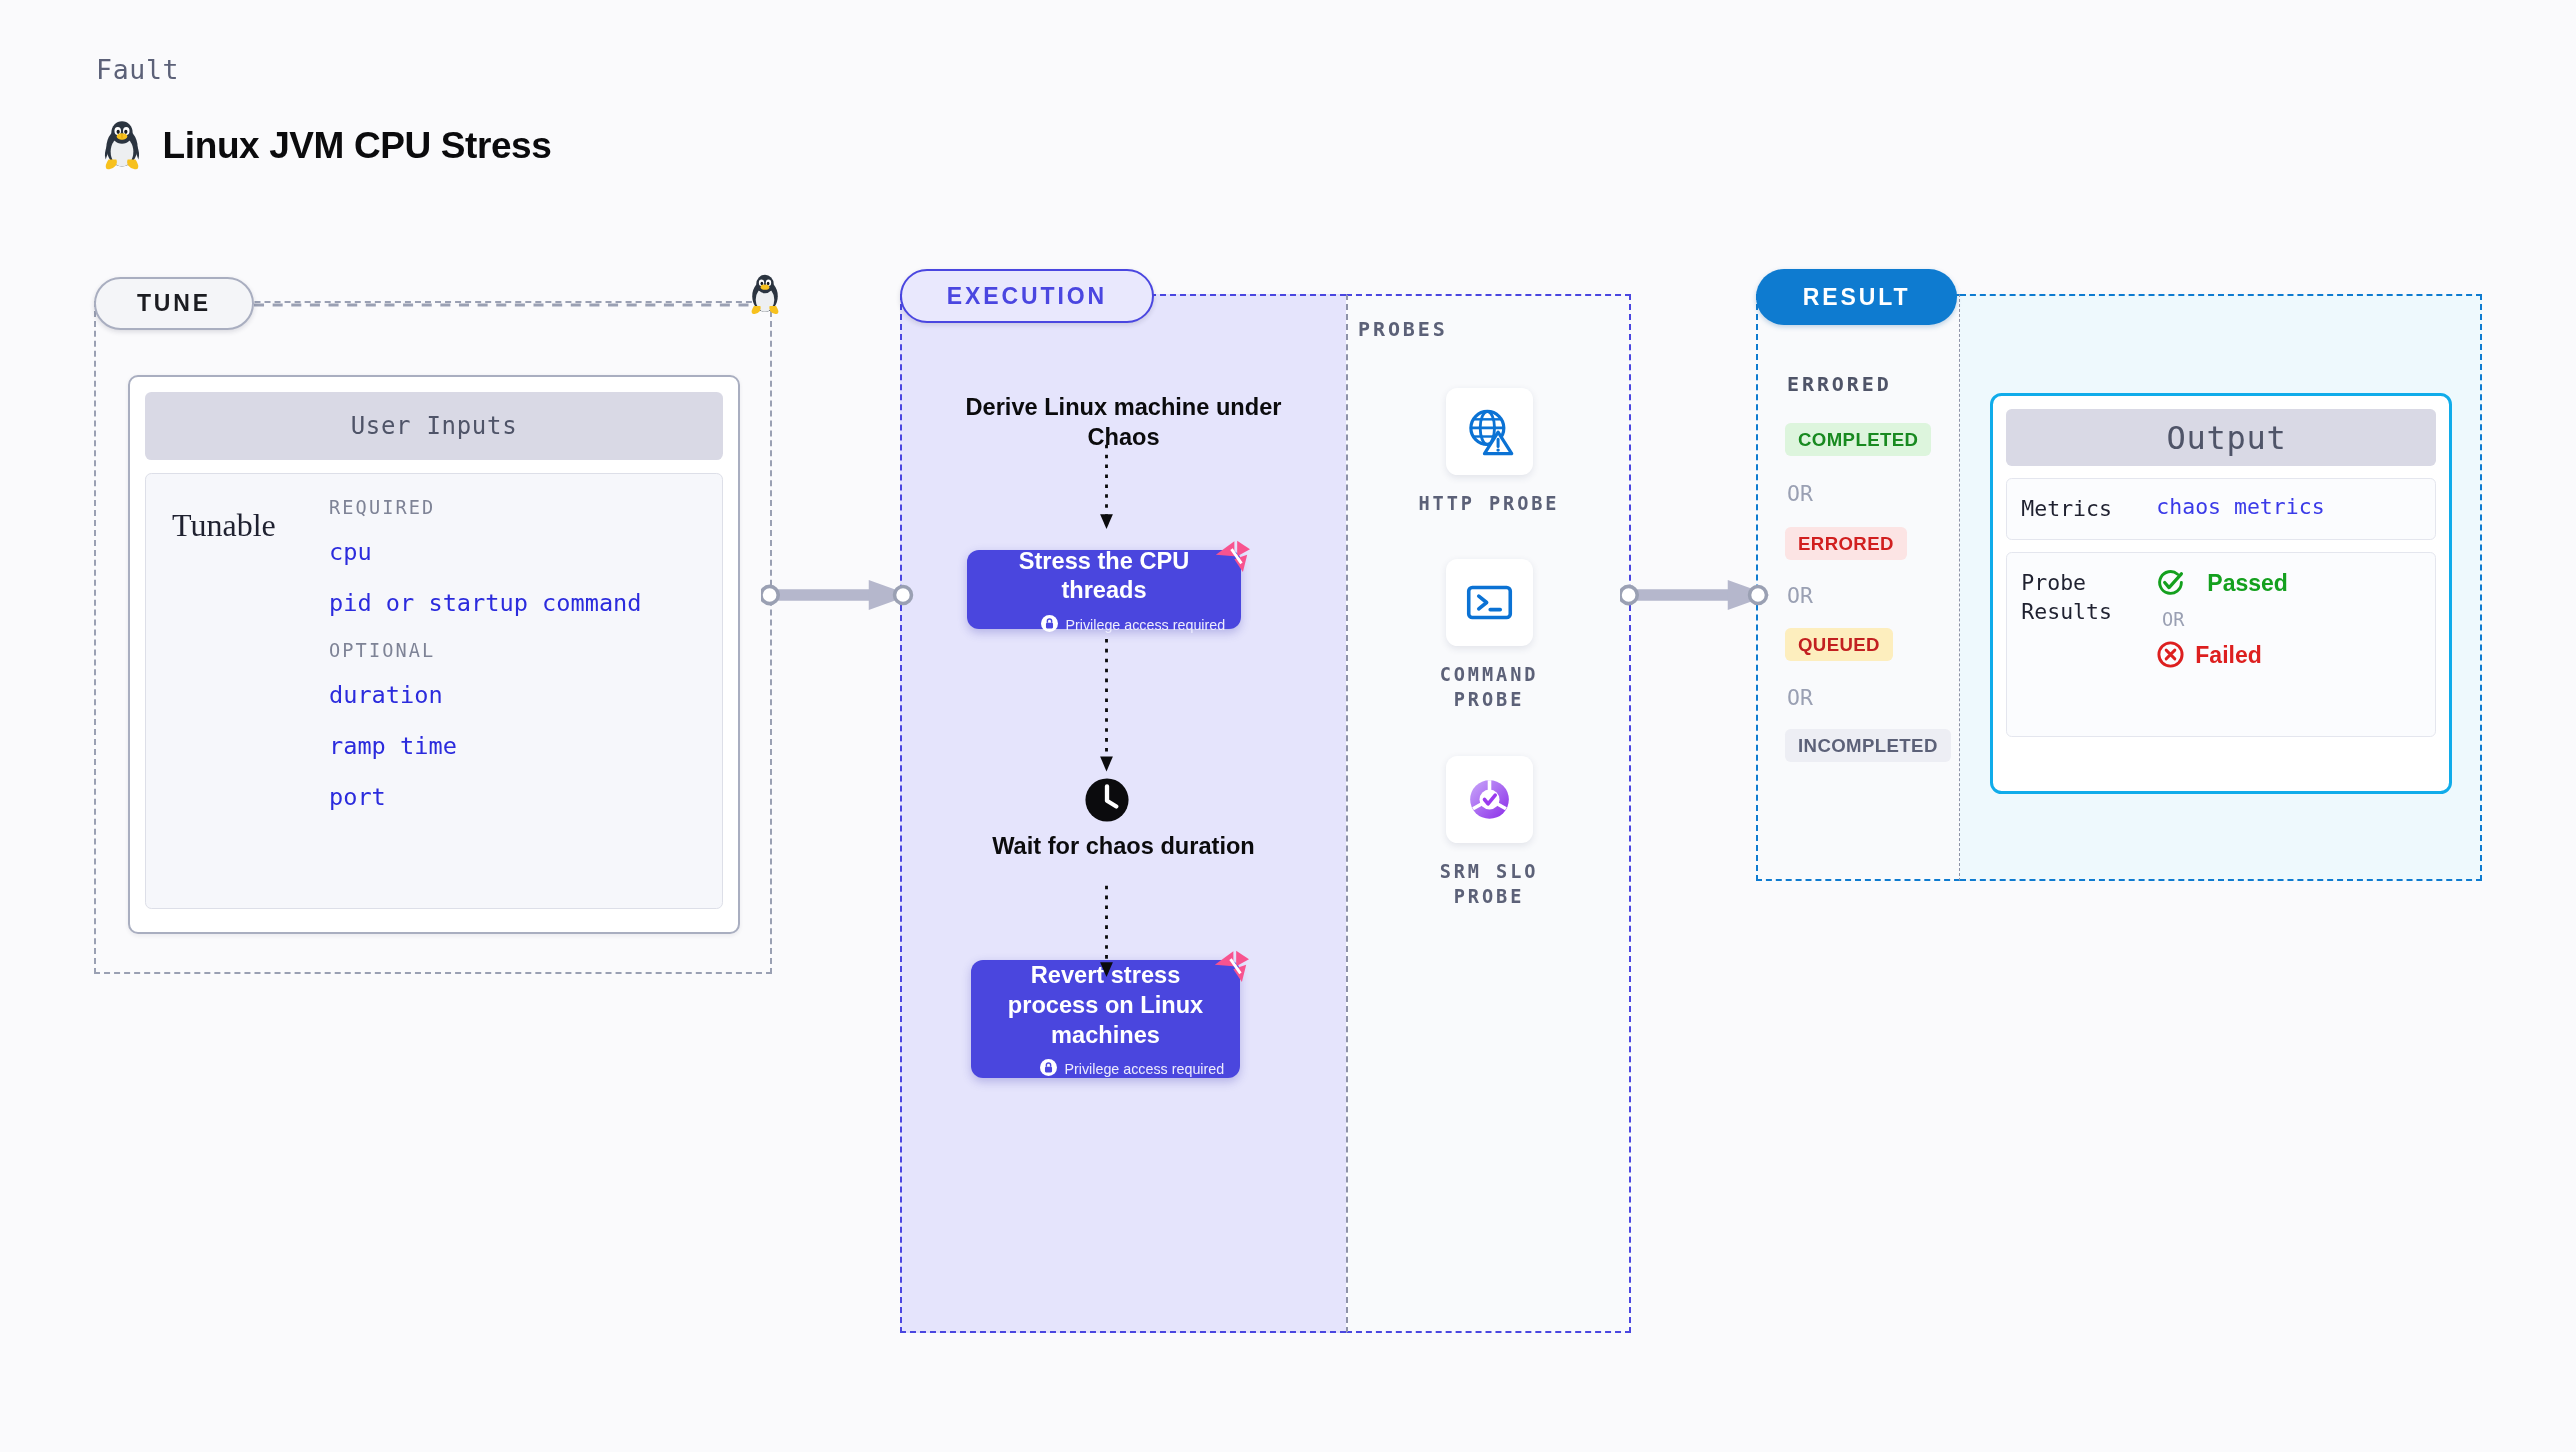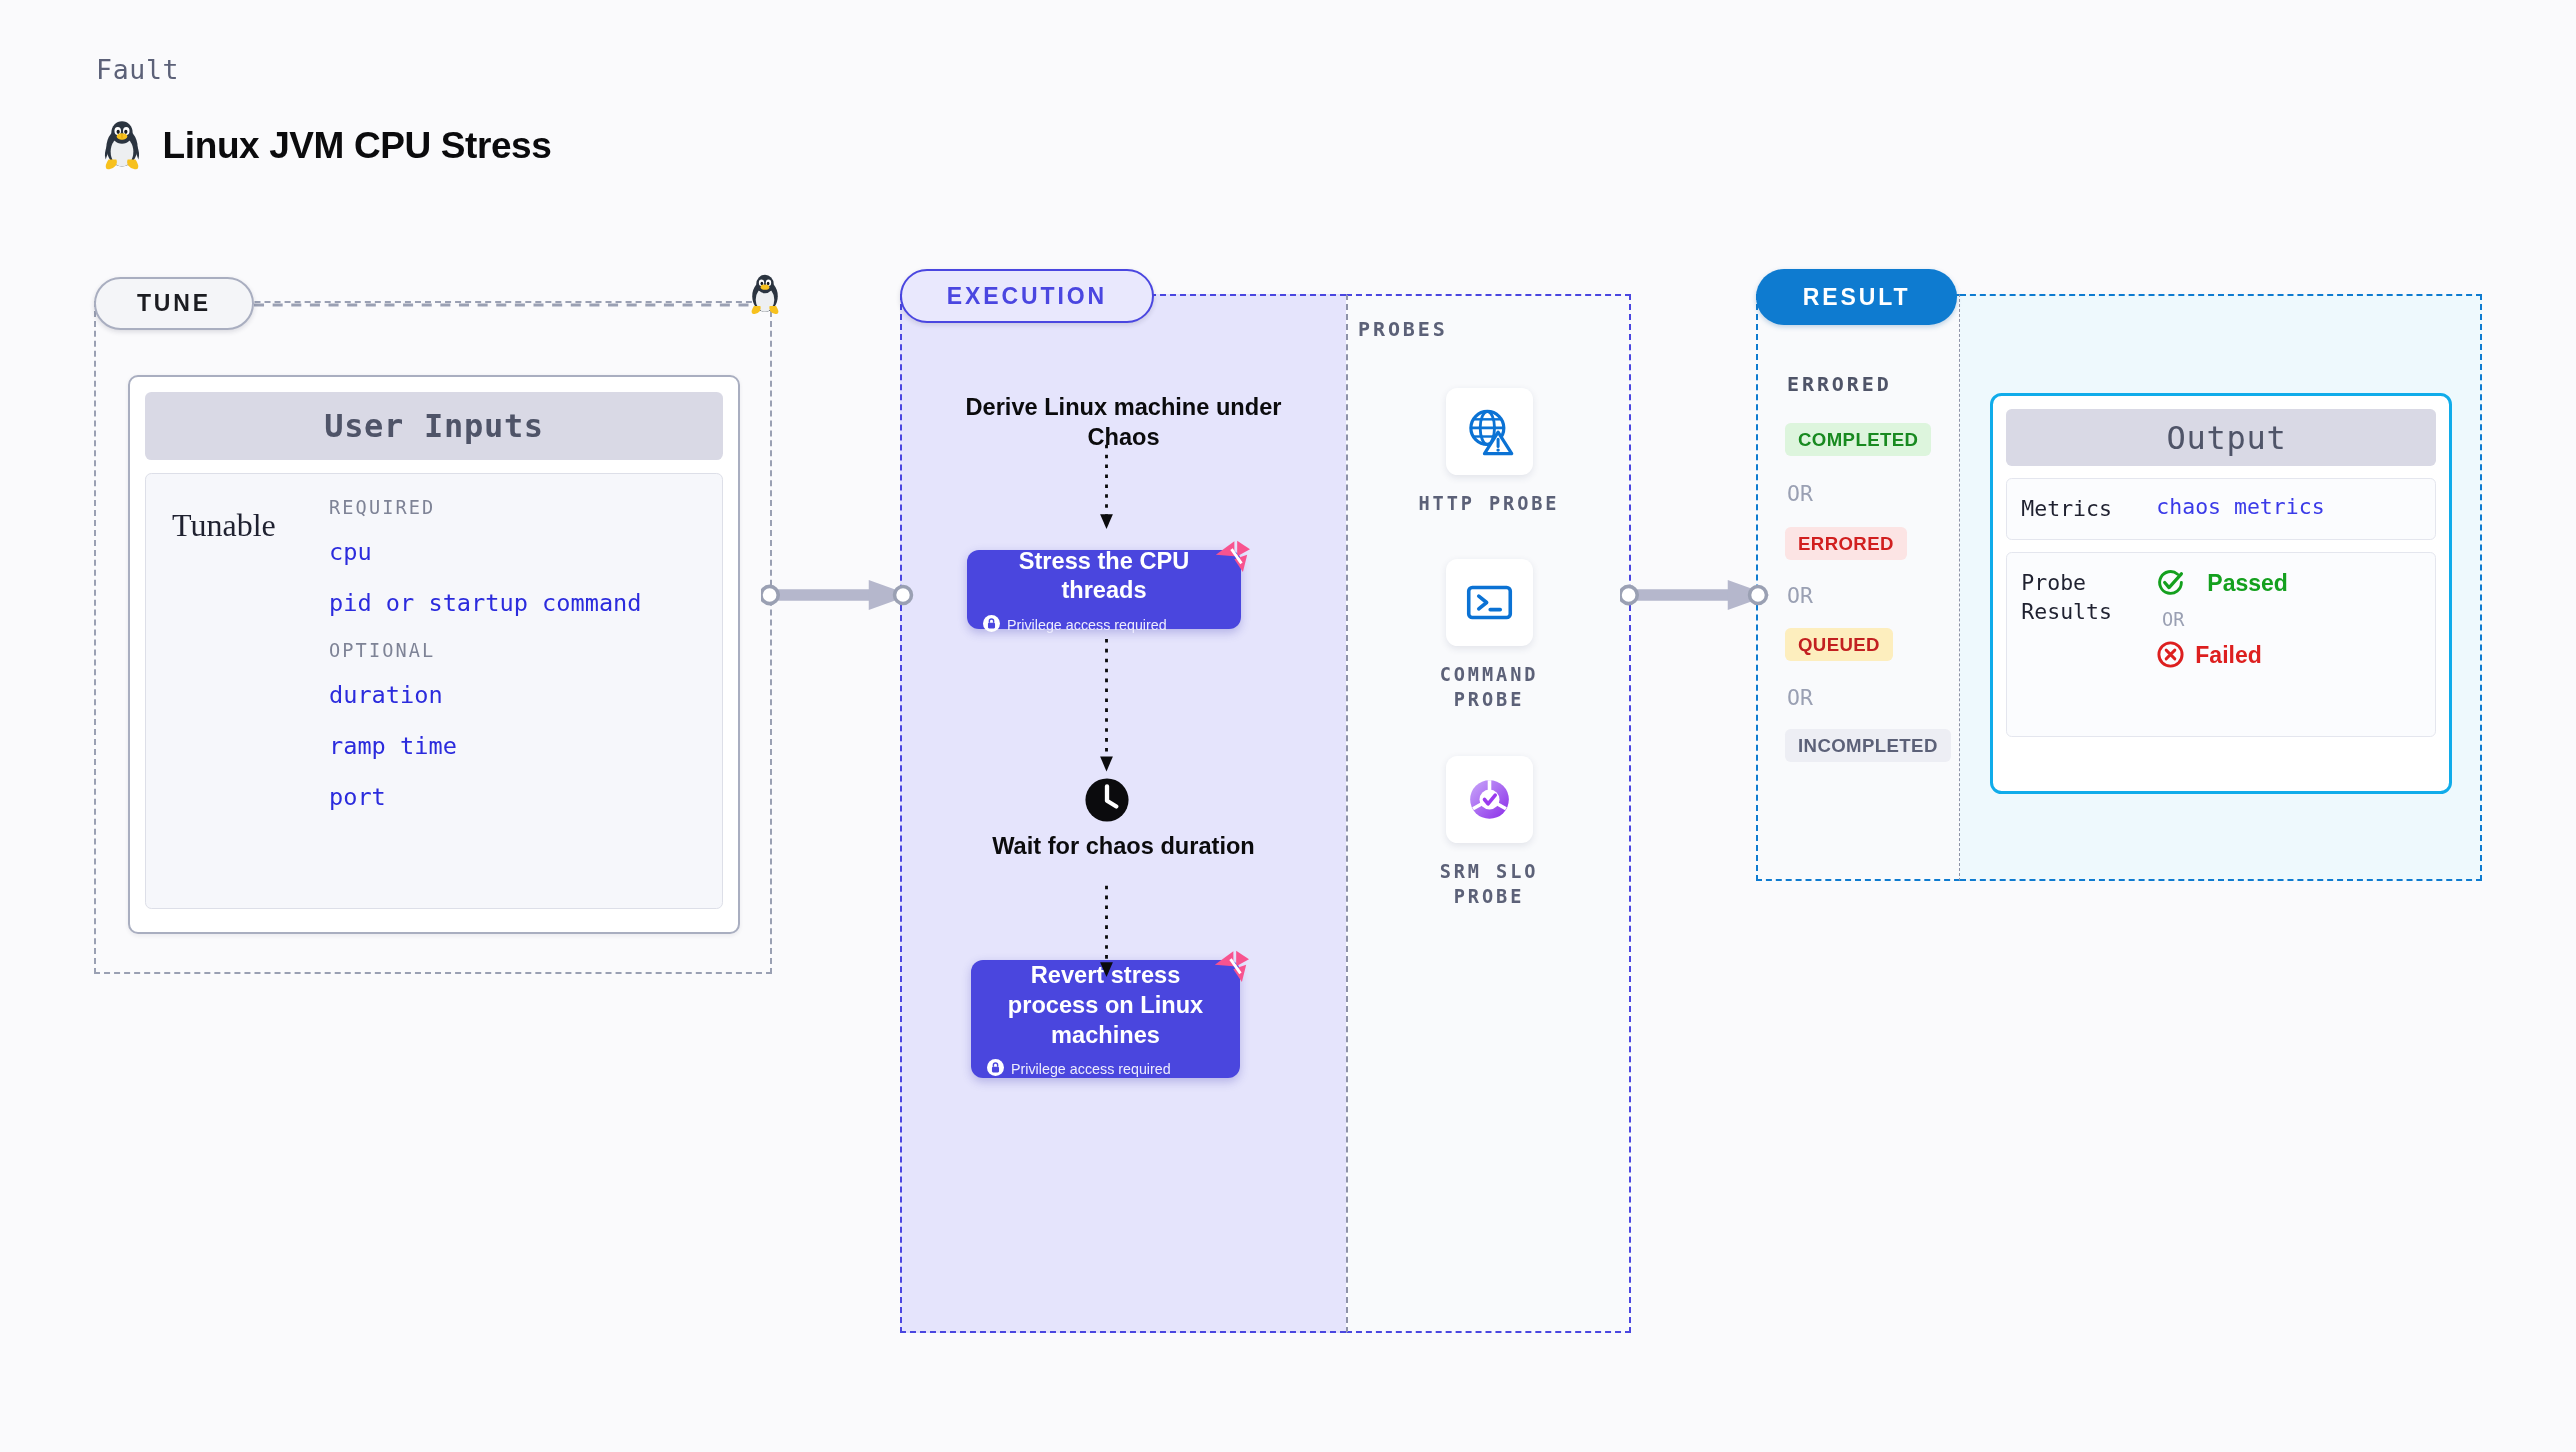--- a/index.html
+++ b/index.html
@@ -84,21 +84,21 @@
   .tune-card {
     position: absolute; left: 128px; top: 375px; width: 612px; height: 559px;
     background: #FFFFFF; border: 2.1px solid #A9AEC0; border-radius: 10px;
     box-shadow: 0 1.4px 4.3px rgba(30,35,60,.07);
     padding: 15px;
   }
   .tune-head {
     height: 68px; background: #D9D9E5; border-radius: 6.4px;
     display: flex; align-items: center; justify-content: center;
     font-family: "DejaVu Sans Mono", monospace;
-    font-size: 32px; font-weight: 700; color: #4F5468; letter-spacing: 0.7px;
+    font-size: 24px; font-weight: 400; color: #4F5468; letter-spacing: 0.7px;
   }
   .tune-body {
     margin-top: 13px; height: 436px;
     background: #F6F7FB; border: 1.4px solid #DDDFE8; border-radius: 6.4px;
     display: flex; padding: 23px 0 0 0;
   }
   .tunable-label {
     font-family: Liberation Serif, serif;
     font-size: 32px; color: #1F2130;
     width: 183px; padding-left: 26px; padding-top: 10px;
@@ -120,21 +120,21 @@
 
   
   .flow-text {
     position: absolute; text-align: center;
     font-family: "Liberation Sans", sans-serif;
     font-size: 23.6px; font-weight: 700; color: #0B0B0D; line-height: 1.28;
   }
   .step-box {
     position: absolute; background: #4A46DE; border-radius: 12px;
     box-shadow: 0 3.6px 9.3px rgba(60,56,180,.28);
-    display: flex; flex-direction: column; align-items: flex-start;
+    display: flex; flex-direction: column; align-items: flex-end;
     justify-content: center; padding: 13px 15.8px 11.5px;
     z-index: 3;
   }
   .step-title {
     font-family: "Liberation Sans", sans-serif;
     font-size: 23.6px; font-weight: 700; color: #FFFFFF;
     text-align: center; line-height: 1.27;
   }
   .priv-row {
     display: flex; align-items: center; gap: 7.2px; margin-top: 8.6px;

